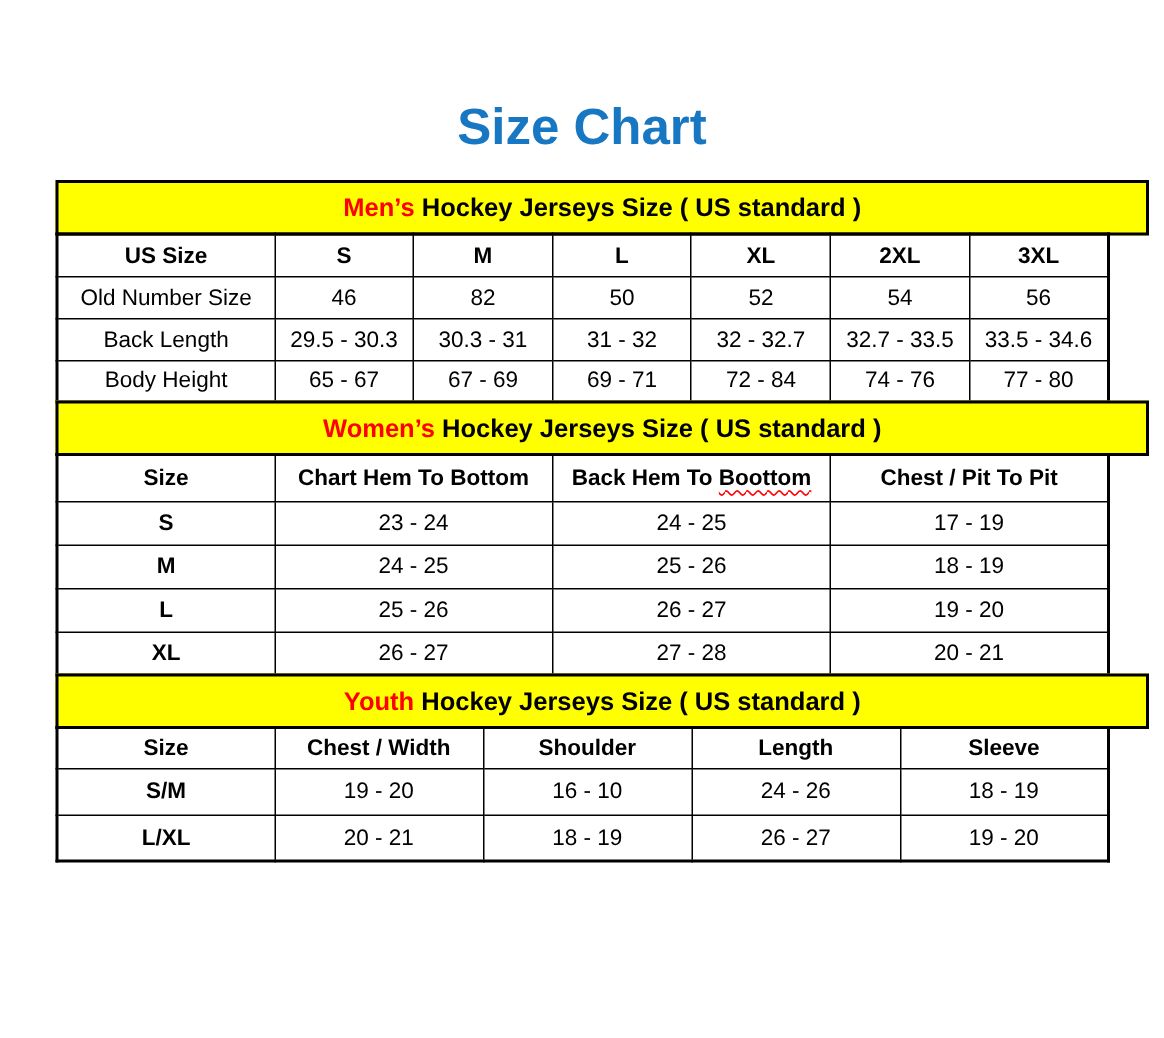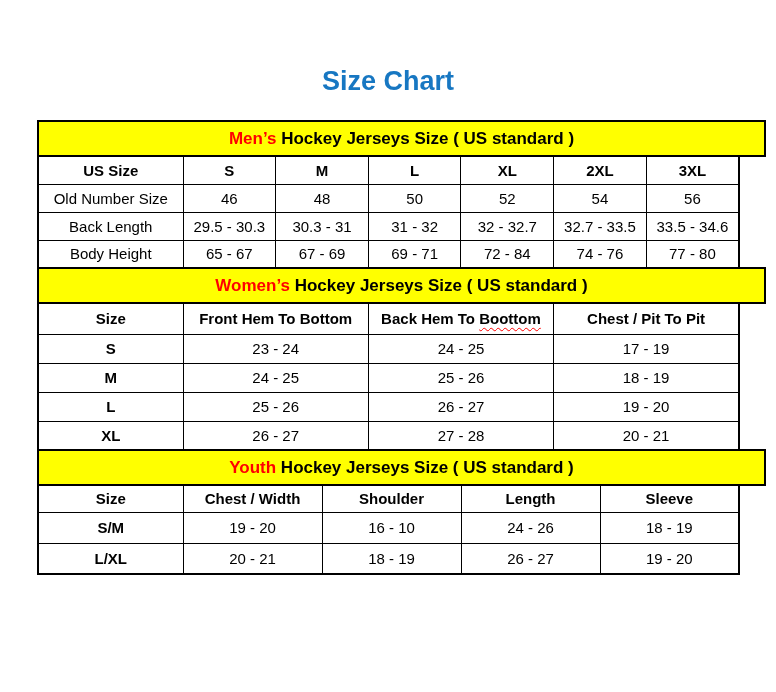--- a/index.html
+++ b/index.html
@@ -9,21 +9,21 @@
     --ink:#000000;
   }
   html,body{margin:0;padding:0;background:#ffffff;}
   body{
     width:776px;height:692px;overflow:hidden;
     font-family:"Liberation Sans",sans-serif;color:var(--ink);
   }
   .page{width:776px;height:692px;position:relative;}
   .title{
     margin:0;padding-top:66px;height:40px;
-    text-align:center;font-size:27px;font-weight:bold;color:var(--blue);
+    text-align:center;font-size:34px;font-weight:bold;color:var(--blue);
     letter-spacing:0px;
   }
   .chart{width:729px;margin:14px 0 0 37px;border-radius:12px;}
   section{display:block;}
   section + section{margin-top:-2px;}
   .band{
     box-sizing:border-box;height:37px;line-height:33px;
     background:var(--yellow);border:2px solid var(--ink);
     text-align:center;font-size:17px;font-weight:bold;
   }
@@ -82,21 +82,21 @@
               <th>L</th>
               <th>XL</th>
               <th>2XL</th>
               <th>3XL</th>
             </tr>
           </thead>
           <tbody>
             <tr>
               <td class="rowlabel">Old Number Size</td>
               <td>46</td>
-              <td>48</td>
+              <td>82</td>
               <td>50</td>
               <td>52</td>
               <td>54</td>
               <td>56</td>
             </tr>
             <tr>
               <td class="rowlabel">Back Length</td>
               <td>29.5 - 30.3</td>
               <td>30.3 - 31</td>
               <td>31 - 32</td>
@@ -122,21 +122,21 @@
       <table class="tbl s1">
           <colgroup>
             <col class="col-label">
             <col>
             <col>
             <col>
           </colgroup>
           <thead>
             <tr>
               <th>Size</th>
-              <th>Front Hem To Bottom</th>
+              <th>Chart Hem To Bottom</th>
               <th><span>Back Hem To </span><span class="sq">Boottom</span></th>
               <th>Chest / Pit To Pit</th>
             </tr>
           </thead>
           <tbody>
             <tr>
               <td class="rowlabel bold">S</td>
               <td>23 - 24</td>
               <td>24 - 25</td>
               <td>17 - 19</td>

